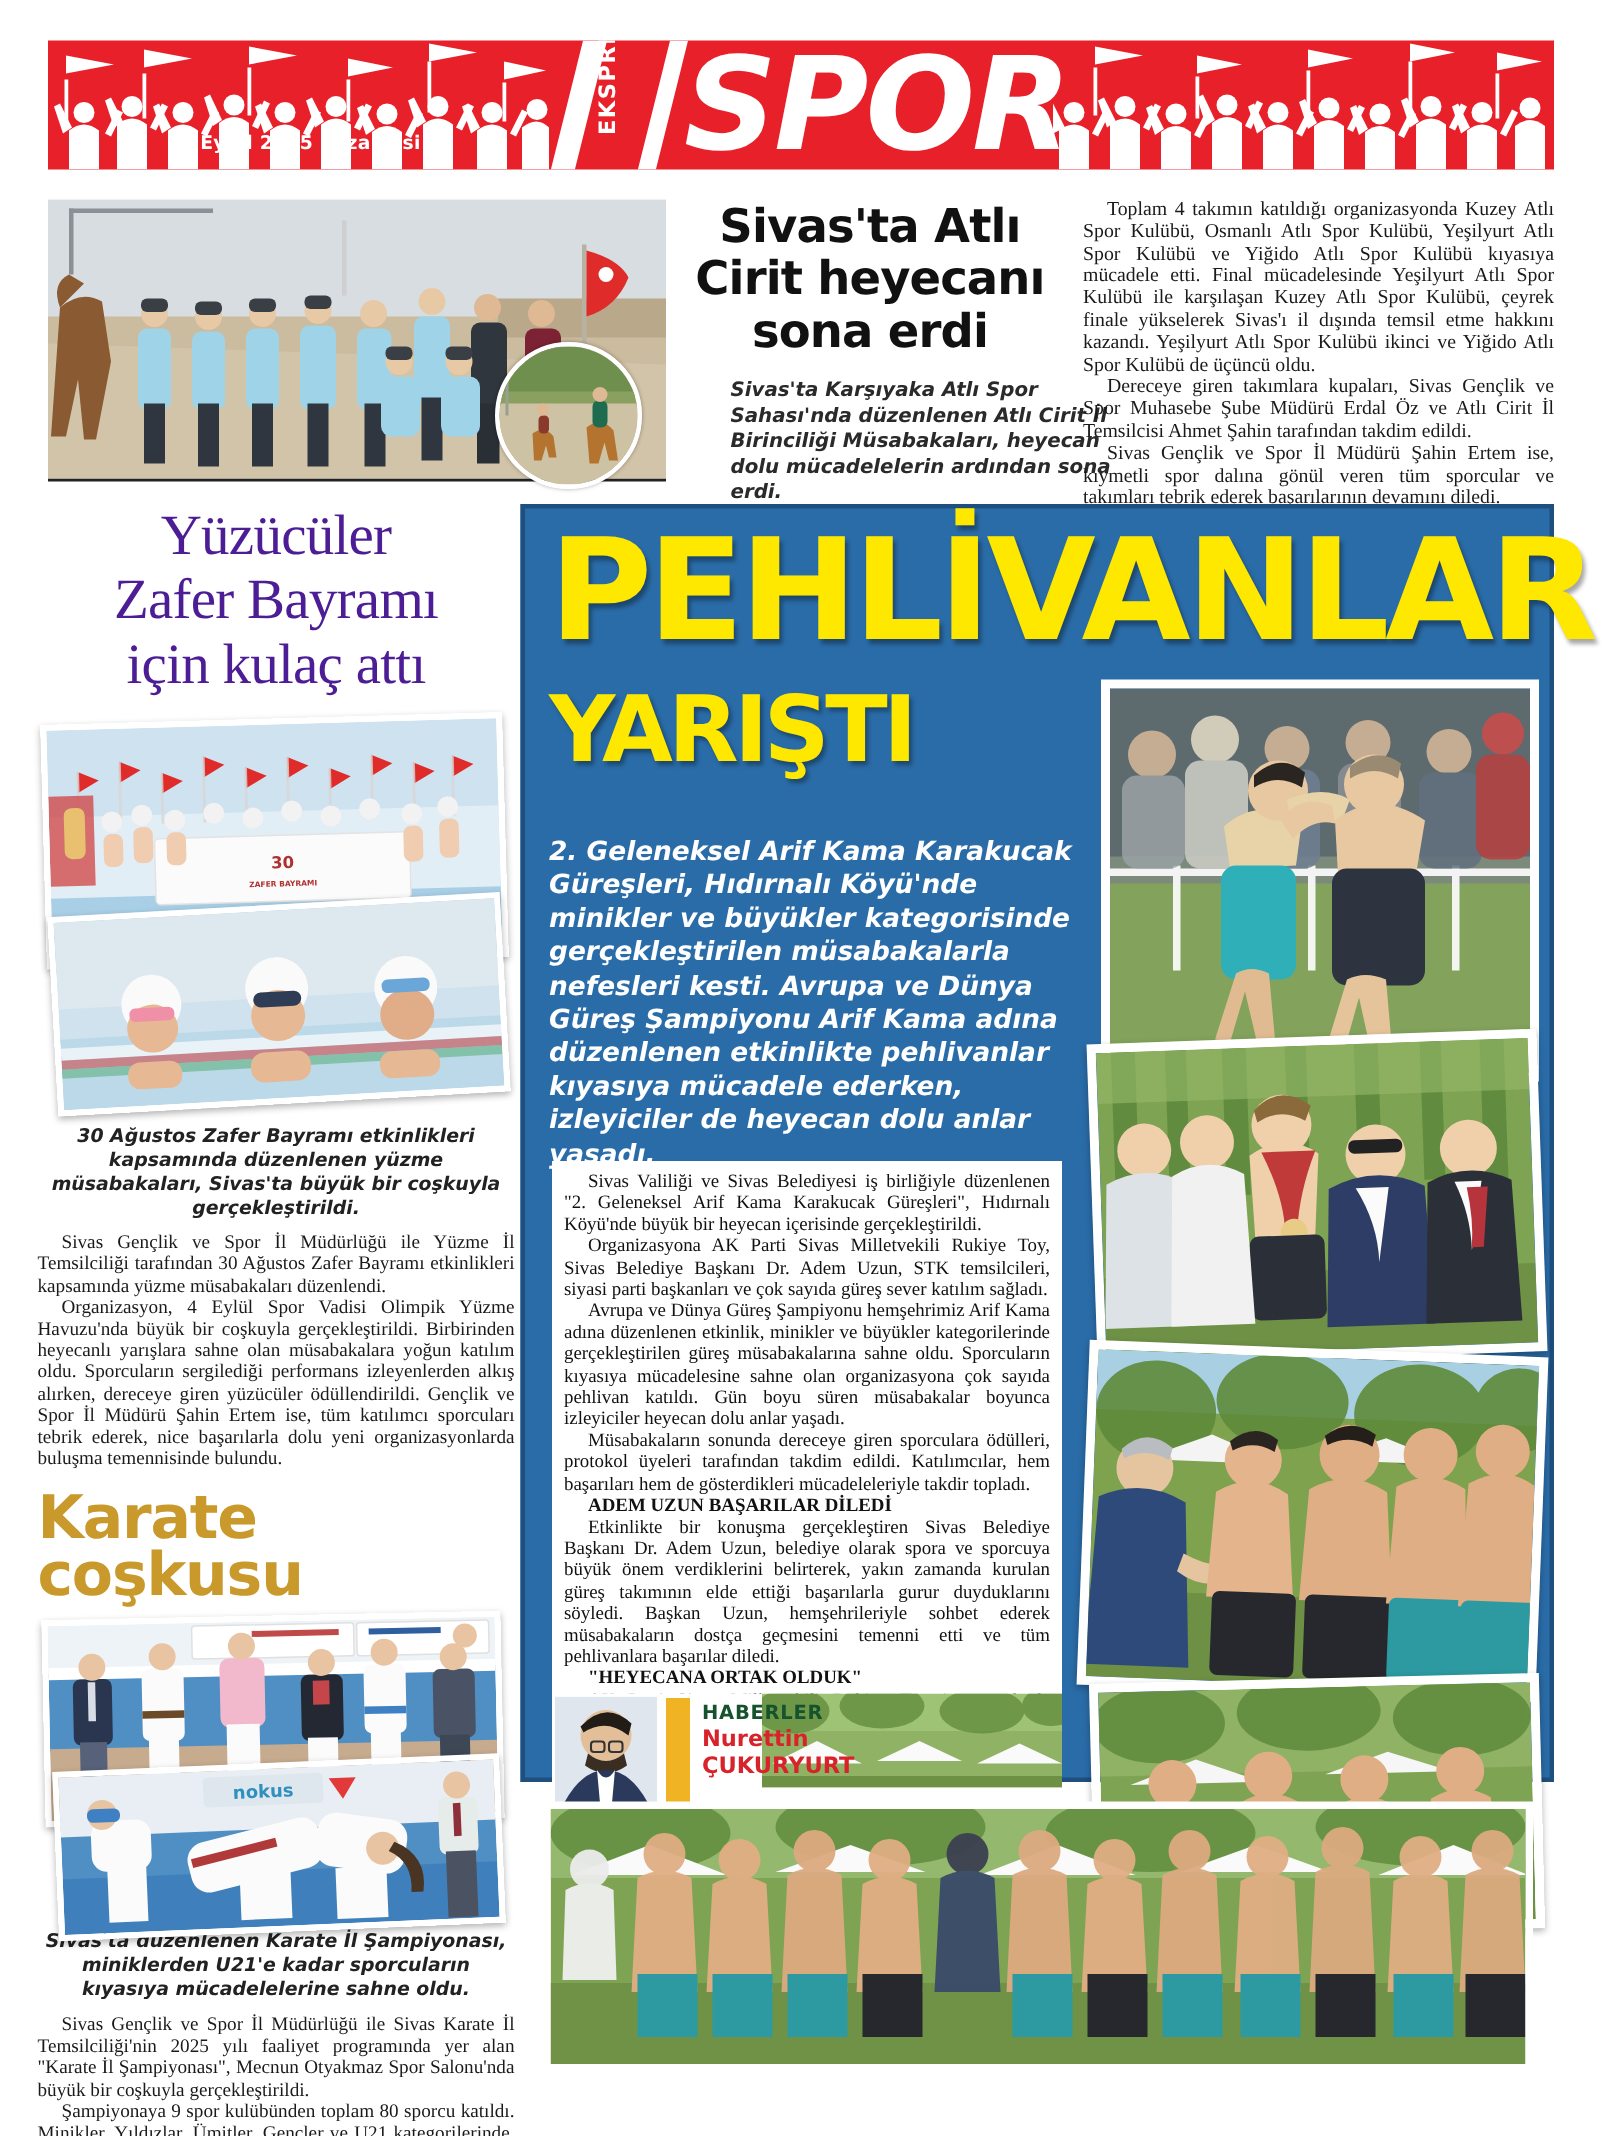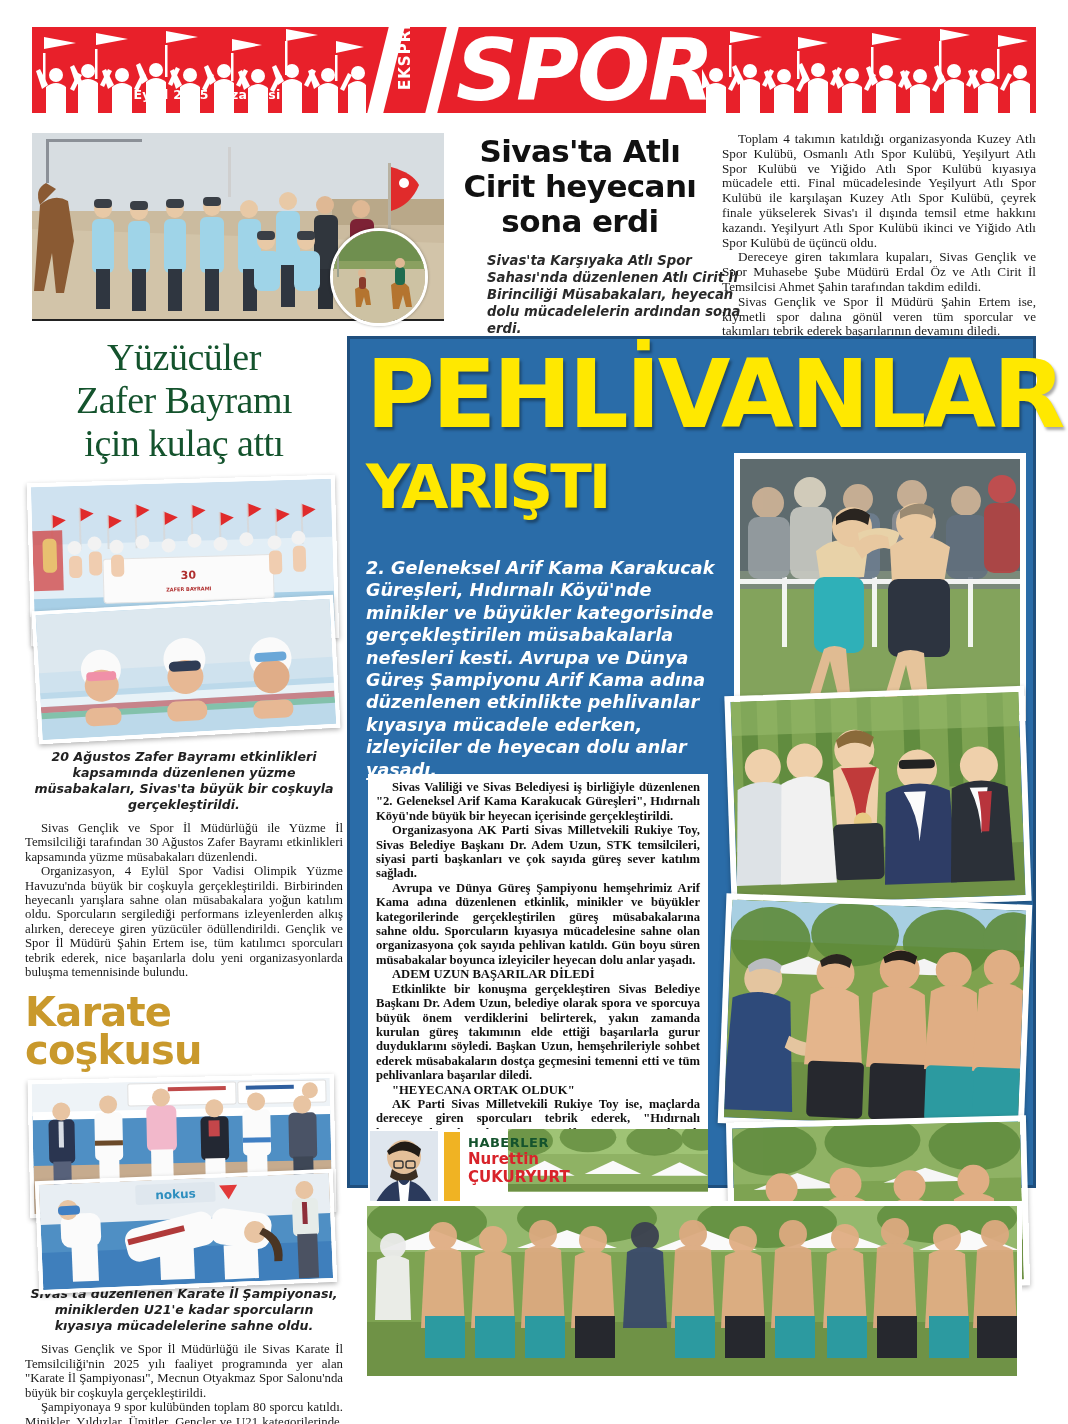--- a/index.html
+++ b/index.html
@@ -24,21 +24,21 @@
   .top-photo{position:absolute;left:32px;top:133px;width:412px;height:186px;overflow:hidden;border-bottom:2px solid #222;}
   .top-photo-circ{position:absolute;left:330px;top:228px;width:92px;height:92px;border-radius:50%;overflow:hidden;border:3px solid #fff;box-shadow:0 0 3px rgba(0,0,0,.35);}
   .top-head{position:absolute;left:447px;top:134px;width:266px;text-align:center;}
   .top-head h1{margin:0;font-family:"DejaVu Sans",sans-serif;font-weight:800;font-size:31px;line-height:35px;letter-spacing:-.6px;color:#111;}
   .top-sub{position:absolute;left:447px;top:252px;width:266px;font-family:"DejaVu Sans",sans-serif;font-style:italic;font-weight:700;font-size:13.2px;line-height:17px;color:#2a2a2a;margin-left:40px;}
   .top-body{position:absolute;left:722px;top:132px;width:314px;font-size:13.2px;line-height:14.8px;text-align:justify;color:#1a1a1a;}
   .top-body p{margin:0;text-indent:16px;}
 
   
   .leftcol{position:absolute;left:25px;top:336px;width:318px;}
-  .swim-head{font-family:"Liberation Serif",serif;font-weight:400;font-size:38px;line-height:43px;text-align:center;color:#14532d;letter-spacing:-.5px;margin:0 0 10px 0;}
+  .swim-head{font-family:"Liberation Serif",serif;font-weight:400;font-size:38px;line-height:43px;text-align:center;color:#4c1d95;letter-spacing:-.5px;margin:0 0 10px 0;}
   .ph-stack{position:relative;height:268px;margin-top:4px;}
   .ph-a{position:absolute;left:4px;top:4px;width:300px;height:155px;transform:rotate(-1.6deg);border:4px solid #fff;box-shadow:0 2px 5px rgba(0,0,0,.3);overflow:hidden;}
   .ph-b{position:absolute;left:10px;top:128px;width:294px;height:125px;transform:rotate(-3.2deg);border:4px solid #fff;box-shadow:0 2px 5px rgba(0,0,0,.3);overflow:hidden;}
   .cap{font-family:"DejaVu Sans",sans-serif;font-style:italic;font-weight:700;font-size:12.6px;line-height:16px;text-align:center;color:#222;margin:6px 0 0 0;}
   .body-txt{font-size:12.8px;line-height:14.4px;text-align:justify;color:#1a1a1a;margin:8px 0 0 0;}
   .body-txt p{margin:0;text-indent:16px;}
   .karate-head{font-family:"DejaVu Sans",sans-serif;font-weight:800;font-size:40px;line-height:38px;color:#c9992c;margin:14px 0 6px 0;letter-spacing:-.8px;}
   .ph-stack2{position:relative;height:205px;}
   .ph-c{position:absolute;left:4px;top:2px;width:298px;height:130px;transform:rotate(-1.2deg);border:4px solid #fff;box-shadow:0 2px 5px rgba(0,0,0,.3);overflow:hidden;}
   .ph-d{position:absolute;left:12px;top:100px;width:290px;height:105px;transform:rotate(-2.4deg);border:4px solid #fff;box-shadow:0 2px 5px rgba(0,0,0,.3);overflow:hidden;}
@@ -51,21 +51,21 @@
   .big-head .l1{font-size:94px;line-height:92px;}
   .big-head .l2{font-size:61px;line-height:92px;}
   .lead{position:absolute;left:16px;top:218px;width:358px;font-family:"DejaVu Sans",sans-serif;font-style:italic;font-weight:700;font-size:17.6px;line-height:22.4px;color:#fff;}
 
   .wr-photo1{position:absolute;left:384px;top:114px;width:292px;height:268px;border:6px solid #fff;box-sizing:border-box;overflow:hidden;}
   .wr-photo2{position:absolute;left:378px;top:352px;width:300px;height:215px;border:6px solid #fff;box-sizing:border-box;overflow:hidden;transform:rotate(-2deg);box-shadow:0 2px 5px rgba(0,0,0,.3);}
   .wr-photo3{position:absolute;left:372px;top:560px;width:306px;height:230px;border:6px solid #fff;box-sizing:border-box;overflow:hidden;transform:rotate(2.2deg);box-shadow:0 2px 5px rgba(0,0,0,.3);}
   .wr-photo4{position:absolute;left:378px;top:780px;width:300px;height:170px;border:6px solid #fff;box-sizing:border-box;overflow:hidden;transform:rotate(-1.4deg);box-shadow:0 2px 5px rgba(0,0,0,.3);}
 
   .blue-body{position:absolute;left:18px;top:435px;width:340px;background:#fff;padding:6px 8px 8px 8px;box-sizing:border-box;}
-  .blue-body p{margin:0;font-size:12.6px;line-height:14.4px;text-align:justify;text-indent:16px;color:#111;font-weight:bold;}
+  .blue-body p{margin:0;font-size:12.6px;line-height:14.4px;text-align:justify;text-indent:16px;color:#111;}
   .blue-body p.sub{font-weight:700;text-indent:16px;}
 
   .byline{position:absolute;left:18px;top:790px;width:340px;height:75px;background:#fff;overflow:hidden;}
   .by-photo{position:absolute;left:2px;top:2px;width:68px;height:71px;overflow:hidden;}
   .by-bar{position:absolute;left:76px;top:3px;width:16px;height:70px;background:#f0b323;}
   .by-text{position:absolute;left:100px;top:6px;}
   .by-h{font-family:"DejaVu Sans",sans-serif;font-weight:800;font-size:13px;color:#14532d;letter-spacing:.5px;}
   .by-n1{font-family:"DejaVu Sans",sans-serif;font-weight:800;font-size:15px;color:#d8232a;line-height:18px;}
   .by-n2{font-family:"DejaVu Sans",sans-serif;font-weight:800;font-size:15px;color:#d8232a;line-height:18px;}
   .by-tent{position:absolute;left:140px;top:0;right:0;bottom:0;}
@@ -404,21 +404,21 @@
           </g>
           <g fill="#e7b894">
             <rect x="44" y="96" width="36" height="18" rx="8"></rect>
               <rect x="126" y="94" width="40" height="20" rx="9"></rect>
             <rect x="212" y="98" width="40" height="18" rx="8"></rect>
           </g>
         </svg>
       </div>
     </div>
 
-    <div class="cap">20 Ağustos Zafer Bayramı etkinlikleri kapsamında düzenlenen yüzme müsabakaları, Sivas'ta büyük bir coşkuyla gerçekleştirildi.</div>
+    <div class="cap">30 Ağustos Zafer Bayramı etkinlikleri kapsamında düzenlenen yüzme müsabakaları, Sivas'ta büyük bir coşkuyla gerçekleştirildi.</div>
 
     <div class="body-txt">
       <p>Sivas Gençlik ve Spor İl Müdürlüğü ile Yüzme İl Temsilciliği tarafından 30 Ağustos Zafer Bayramı etkinlikleri kapsamında yüzme müsabakaları düzenlendi.</p>
       <p>Organizasyon, 4 Eylül Spor Vadisi Olimpik Yüzme Havuzu'nda büyük bir coşkuyla gerçekleştirildi. Birbirinden heyecanlı yarışlara sahne olan müsabakalara yoğun katılım oldu. Sporcuların sergilediği performans izleyenlerden alkış alırken, dereceye giren yüzücüler ödüllendirildi. Gençlik ve Spor İl Müdürü Şahin Ertem ise, tüm katılımcı sporcuları tebrik ederek, nice başarılarla dolu yeni organizasyonlarda buluşma temennisinde bulundu.</p>
     </div>
 
     <div class="karate-head">Karate coşkusu</div>
 
     <div class="ph-stack2">
       <div class="ph-c">
@@ -688,20 +688,21 @@
             <rect x="156" y="124" width="44" height="34" fill="#2c9aa0"></rect>
               <rect x="220" y="122" width="44" height="36" fill="#26282e"></rect>
           </g>
         </svg>
       </div>
 
       <div class="blue-body">
         <p>Sivas Valiliği ve Sivas Belediyesi iş birliğiyle düzenlenen "2. Geleneksel Arif Kama Karakucak Güreşleri", Hıdırnalı Köyü'nde büyük bir heyecan içerisinde gerçekleştirildi.</p>
         <p>Organizasyona AK Parti Sivas Milletvekili Rukiye Toy, Sivas Belediye Başkanı Dr. Adem Uzun, STK temsilcileri, siyasi parti başkanları ve çok sayıda güreş sever katılım sağladı.</p>
         <p>Avrupa ve Dünya Güreş Şampiyonu hemşehrimiz Arif Kama adına düzenlenen etkinlik, minikler ve büyükler kategorilerinde gerçekleştirilen güreş müsabakalarına sahne oldu. Sporcuların kıyasıya mücadelesine sahne olan organizasyona çok sayıda pehlivan katıldı. Gün boyu süren müsabakalar boyunca izleyiciler heyecan dolu anlar yaşadı.</p>
+        <p>Müsabakaların sonunda dereceye giren sporculara ödülleri, protokol üyeleri tarafından takdim edildi. Katılımcılar, hem başarıları hem de gösterdikleri mücadeleleriyle takdir topladı.</p>
         <p class="sub">ADEM UZUN BAŞARILAR DİLEDİ</p>
         <p>Etkinlikte bir konuşma gerçekleştiren Sivas Belediye Başkanı Dr. Adem Uzun, belediye olarak spora ve sporcuya büyük önem verdiklerini belirterek, yakın zamanda kurulan güreş takımının elde ettiği başarılarla gurur duyduklarını söyledi. Başkan Uzun, hemşehrileriyle sohbet ederek müsabakaların dostça geçmesini temenni etti ve tüm pehlivanlara başarılar diledi.</p>
         <p class="sub">"HEYECANA ORTAK OLDUK"</p>
         <p>AK Parti Sivas Milletvekili Rukiye Toy ise, maçlarda dereceye giren sporcuları tebrik ederek, "Hıdırnalı köyümüzde düzenlenen 2. Arif Kama Karakucak Güreşleri'ne katılarak ata sporumuzun heyecanına ortak olduk. Geleneklerimizi yaşatan, birlik ve beraberliğimizi pekiştiren bu anlamlı organizasyonda emeği geçen herkese teşekkür ediyorum" dedi.</p>
         <p class="sub">SPOR KÜLTÜRÜNE KATKI!</p>
         <p>Sivas'ta geleneksel sporların yaşatılması ve genç nesillere aktarılması amacıyla düzenlenen bu tür organizasyonlar, spor kültürünün güçlenmesine ve pehlivanların yeteneklerini geliştirmesine de katkı sağlıyor.</p>
       </div>
 
       <div class="byline">
         <svg class="by-tent" viewBox="0 0 240 75" preserveAspectRatio="none">

